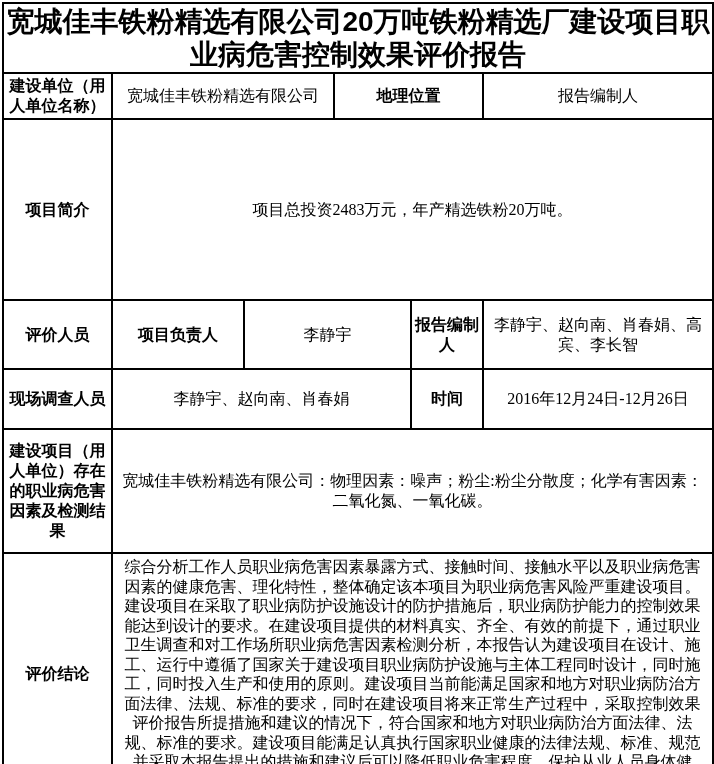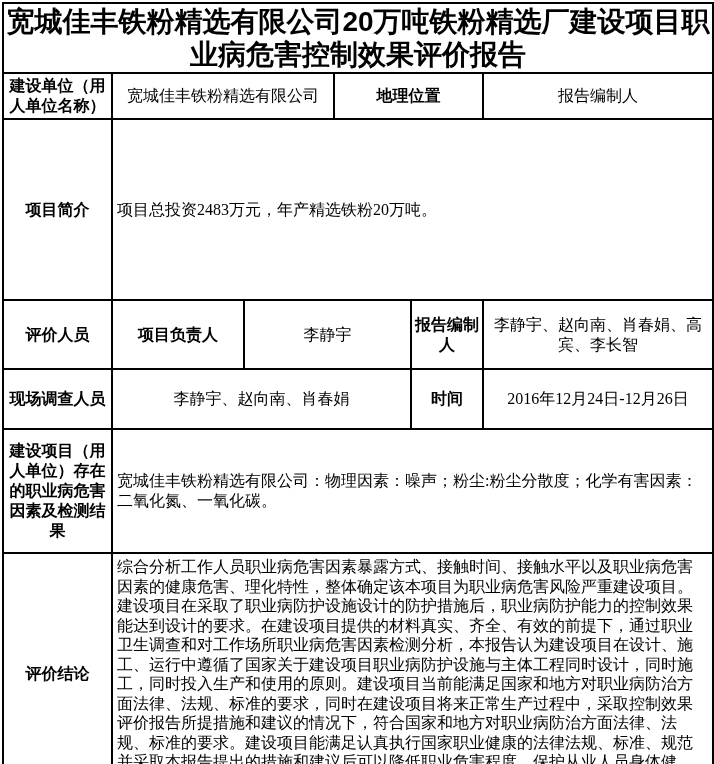--- a/index.html
+++ b/index.html
@@ -45,21 +45,21 @@
     padding: 2px 3px;
   }
   .val {
     font-family: "Liberation Serif", serif;
     font-size: 16px;
     line-height: 20px;
     vertical-align: middle;
     padding: 2px 4px;
   }
   .center { text-align: center; }
-  .left { text-align: left; }
+  .left { text-align: center; }
   .pre { white-space: pre-wrap; }
   .conclusion-text {
     line-height: 19.5px;
     padding: 3px 4px 2px 4px;
     vertical-align: middle;
   }
   tr.h-title { height: 65px; }
   tr.h-r1 { height: 45px; }
   tr.h-r2 { height: 51px; }
   tr.h-r3 { height: 181px; }

